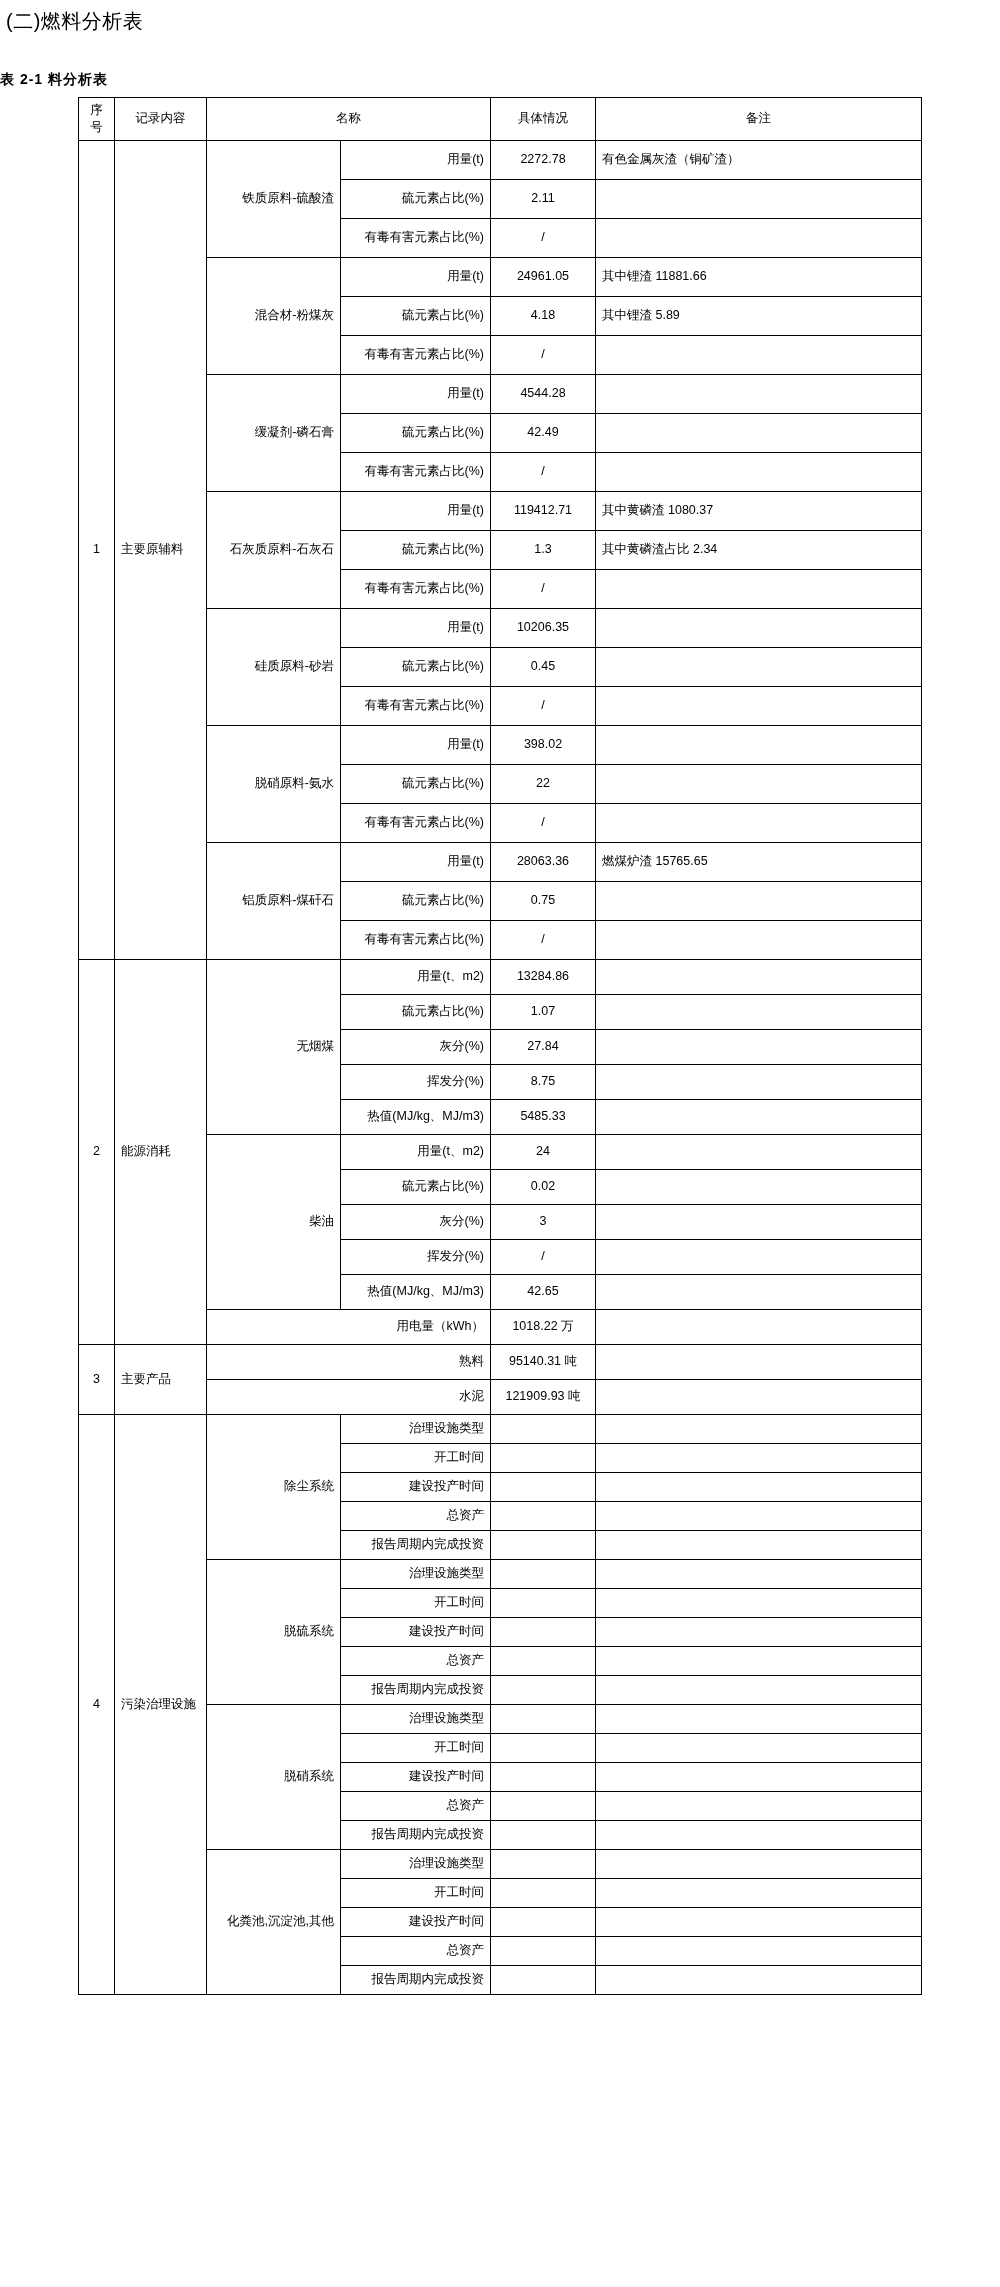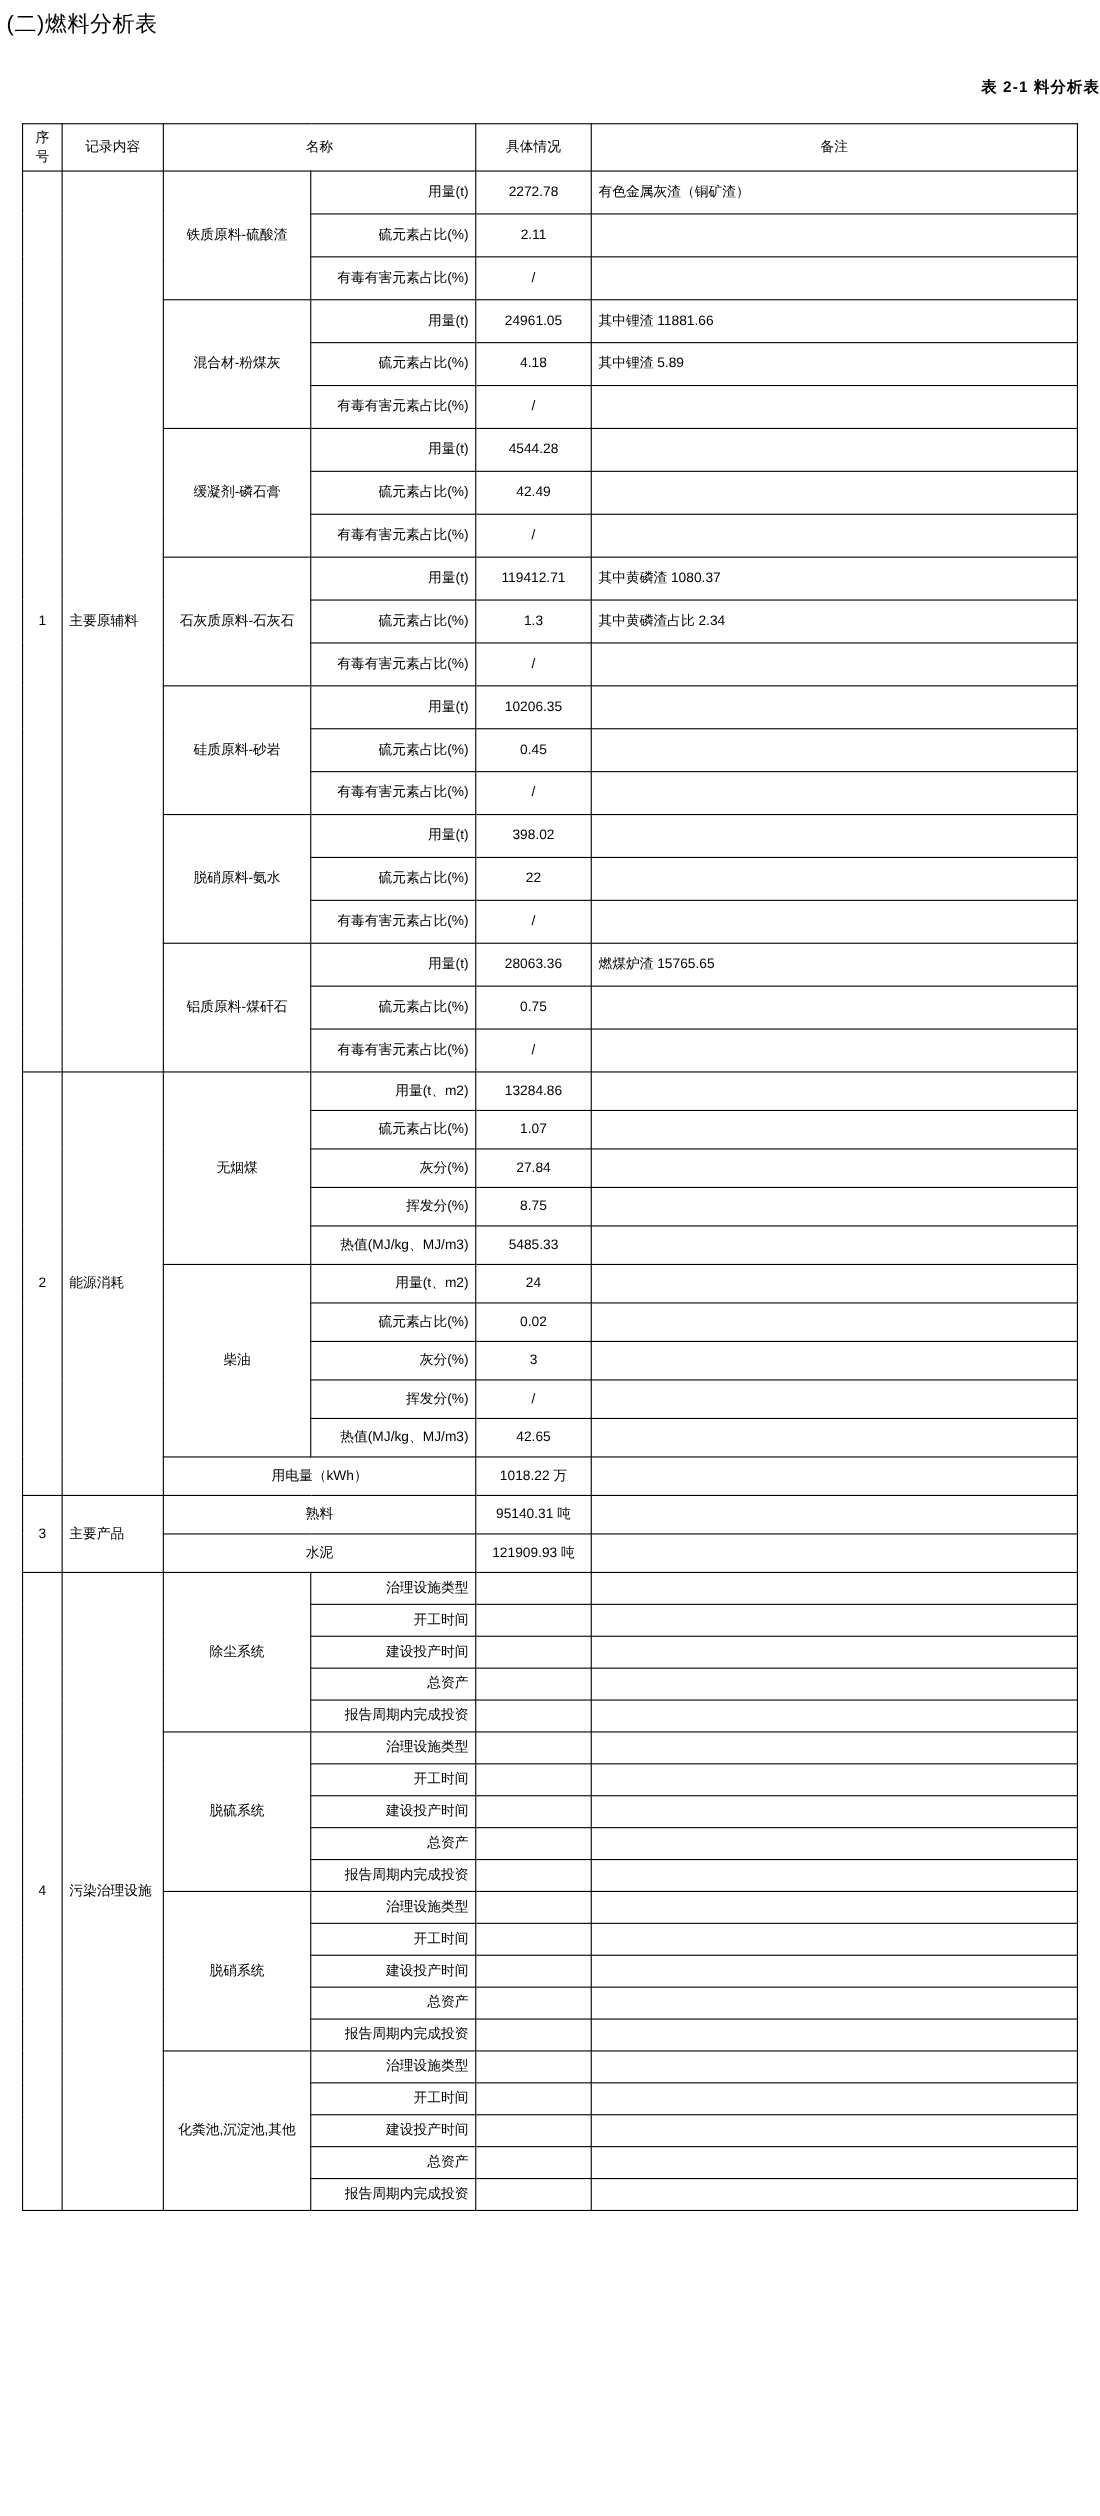--- a/index.html
+++ b/index.html
@@ -19,31 +19,31 @@
     position: relative;
     padding: 0;
   }
   .section-heading {
     font-size: 20px;
     padding: 8px 0 0 6px;
     font-family: "Liberation Sans", "DejaVu Sans", sans-serif;
     letter-spacing: 0.5px;
   }
   .table-title {
-    text-align: right;
+    text-align: left;
     font-size: 14px;
     font-weight: bold;
     margin-top: 36px;
-    margin-bottom: 23px;
+    margin-bottom: 8px;
     font-family: "Liberation Sans", "DejaVu Sans", sans-serif;
     letter-spacing: 1px;
   }
   table.main {
     border-collapse: collapse;
-    width: 960px;
+    width: 844px;
     margin: 0 auto;
     table-layout: fixed;
   }
   table.main th, table.main td {
     border: 1px solid #000000;
     font-size: 12.5px;
     font-family: "Liberation Sans", "DejaVu Sans", sans-serif;
     font-weight: normal;
     vertical-align: middle;
     padding: 4px 6px;
@@ -57,21 +57,21 @@
     text-align: center;
     width: 36px;
   }
   td.c-cat {
     width: 92px;
     text-align: left;
     padding-left: 8px;
   }
   td.c-name {
     width: 134px;
-    text-align: center;
+    text-align: right;
     padding-left: 8px;
     margin-left: 15px;
   }
   td.c-item {
     width: 150px;
     text-align: right;
     padding-left: 8px;
   }
   td.c-val {
     width: 105px;

